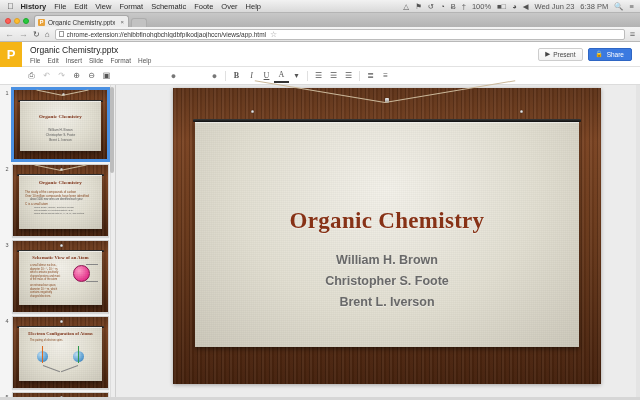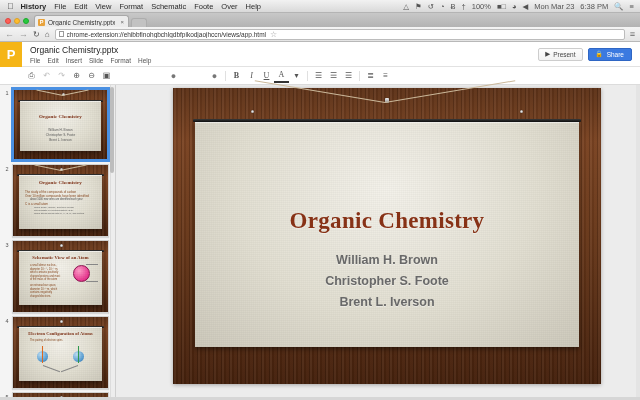--- a/index.html
+++ b/index.html
@@ -283,21 +283,21 @@
     <span class="si">△</span>
     <span class="si">⚑</span>
     <span class="si">↺</span>
     <span class="si">◔</span>
     <span class="si">Ƀ</span>
     <span class="si">†</span>
     <span class="si">100%</span>
     <span class="si">■□</span>
     <span class="si">◕</span>
     <span class="si">◀</span>
-    <span class="si">Mon Mar 23</span>
+    <span class="si">Wed Jun 23</span>
     <span class="si">6:38 PM</span>
     <span class="si">🔍</span>
     <span class="si">≡</span>
   </span>
 </div>
 
 <div id="tabstrip">
   <span id="traffic">
     <i class="tl-red"></i>
     <i class="tl-yel"></i>

